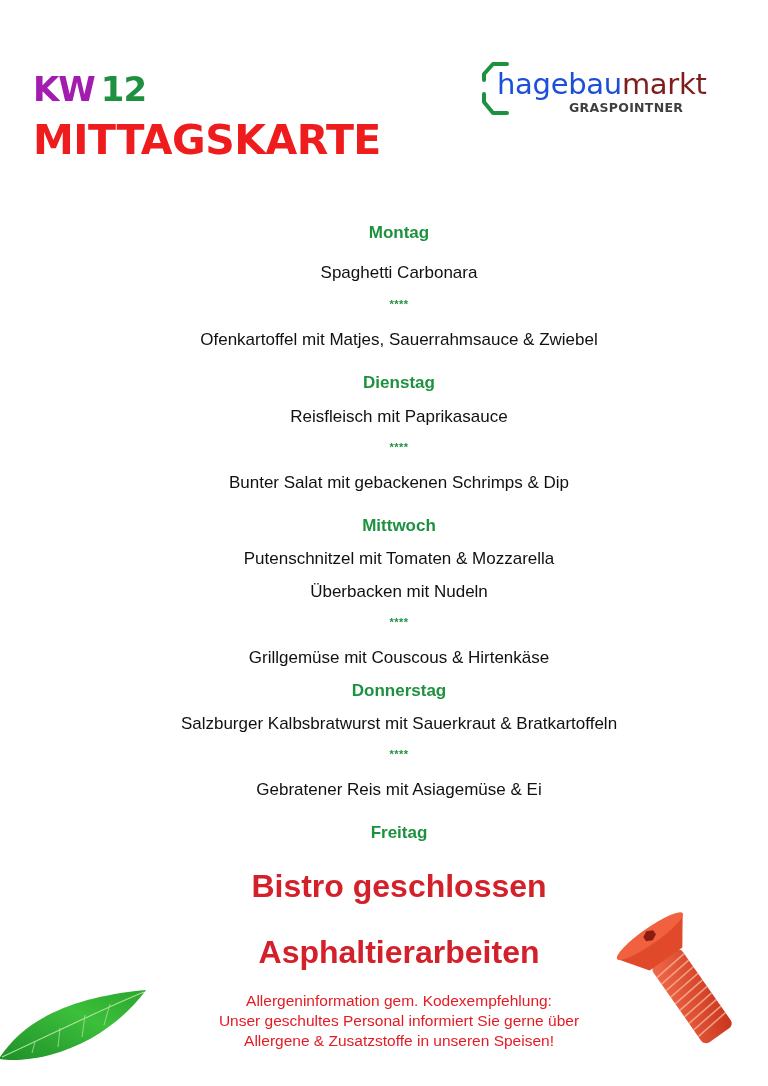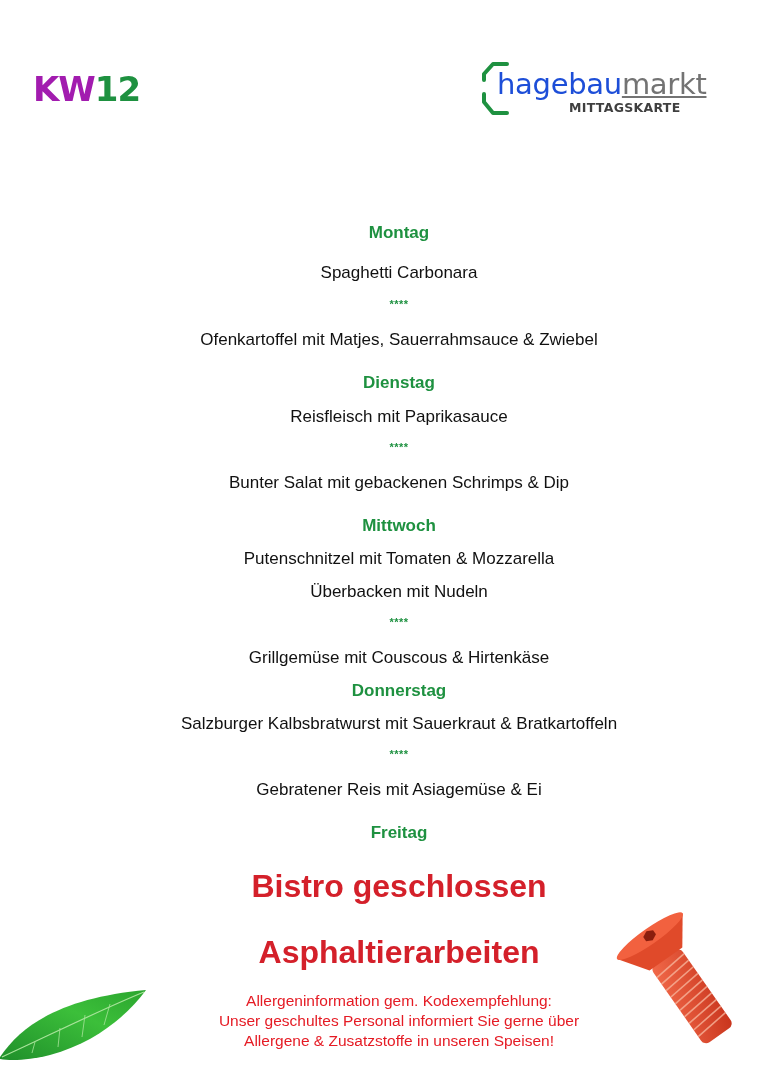--- a/index.html
+++ b/index.html
@@ -3,59 +3,60 @@
 <meta charset="utf-8">
 <style>
   html, body { margin: 0; padding: 0; }
   body {
     width: 768px; height: 1086px; background: #ffffff; position: relative; overflow: hidden;
     font-family: "Liberation Sans", "DejaVu Sans", sans-serif;
   }
   .header-left { position: absolute; left: 33px; top: 70px; }
   .kw-line { font-family: "DejaVu Sans", sans-serif; font-weight: bold; font-size: 34px; line-height: 38px; letter-spacing: -1px; }
   .kw { color: #a21caf; }
-  .kwnum { color: #1e9140; }
+  .kwnum { color: #1e9140; margin-left: 6px; }
   .title { font-family: "DejaVu Sans", sans-serif; font-weight: bold; font-size: 41px; line-height: 44px; color: #ee1c1c; letter-spacing: -0.5px; margin-top: 10px; }
 
   .logo { position: absolute; left: 481px; top: 60px; width: 260px; height: 60px; }
   .logo svg { position: absolute; left: 0; top: 0; }
   .logo-text { position: absolute; left: 16px; top: 8px; font-family: "DejaVu Sans", sans-serif; font-size: 29px; line-height: 32px; letter-spacing: -0.3px; white-space: nowrap; }
   .logo-hagebau { color: #1d4ed8; }
-  .logo-markt { color: #737373; text-decoration: underline; }
+  .logo-markt { color: #7f1d1d; }
   .logo-sub { position: absolute; left: 88px; top: 40px; font-family: "DejaVu Sans", sans-serif; font-weight: bold; font-size: 12.5px; color: #3f3f3f; letter-spacing: 0.3px; }
 
   .menu { position: absolute; left: 0; top: 0; width: 768px; }
   .line { position: absolute; left: 0; width: 798px; text-align: center; white-space: nowrap; }
   .day { color: #1e9140; font-weight: bold; font-size: 17px; }
   .dish { color: #111111; font-size: 17px; }
   .sep { color: #1e9140; font-size: 11px; letter-spacing: 0.5px; font-weight: bold; }
   .closed { color: #d4202a; font-weight: bold; font-size: 32px; }
   .note { color: #e51b24; font-size: 15.5px; line-height: 18px; }
 
   .leaf { position: absolute; left: 0; top: 985px; }
   .screw { position: absolute; left: 612px; top: 912px; }
 </style>
 </head>
 <body>
 
 <div class="header-left">
   <div class="kw-line">
     <span class="kw">KW</span><span class="kwnum">12</span>
   </div>
+  <div class="title">MITTAGSKARTE</div>
 </div>
 
 <div class="logo">
   <svg width="30" height="58" viewBox="0 0 30 58">
     <path d="M26 4 L12 4 L3 14 L3 20" stroke="#1e9140" stroke-width="4" fill="none" stroke-linecap="round" stroke-linejoin="round"></path>
     <path d="M3 34 L3 42 L12 53 L26 53" stroke="#1e9140" stroke-width="4" fill="none" stroke-linecap="round" stroke-linejoin="round"></path>
   </svg>
   <div class="logo-text">
     <span class="logo-hagebau">hagebau</span><span class="logo-markt">markt</span>
   </div>
-  <div class="logo-sub">MITTAGSKARTE</div>
+  <div class="logo-sub">GRASPOINTNER</div>
 </div>
 
 <div class="menu">
 
   <div class="line day" style="top:223px">Montag</div>
   <div class="line dish" style="top:263px">Spaghetti Carbonara</div>
   <div class="line sep" style="top:298px">****</div>
   <div class="line dish" style="top:330px">Ofenkartoffel mit Matjes, Sauerrahmsauce &amp; Zwiebel</div>
 
   <div class="line day" style="top:373px">Dienstag</div>

